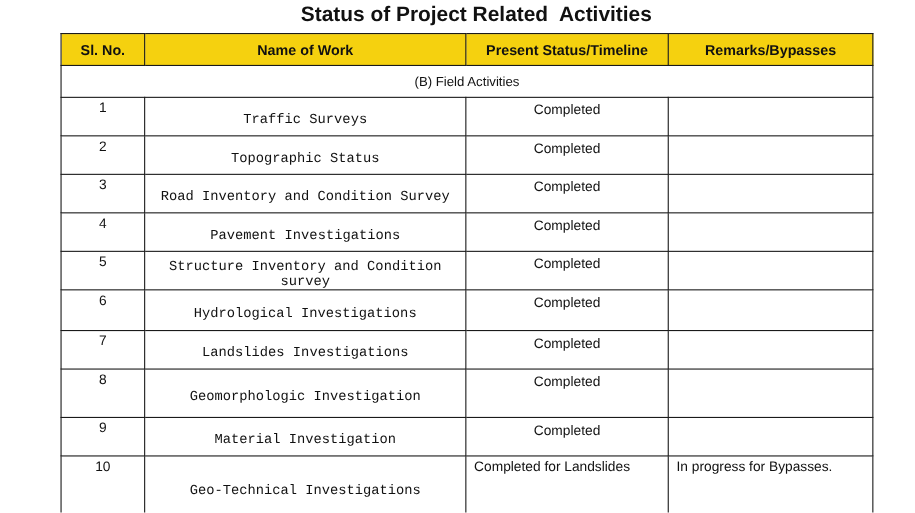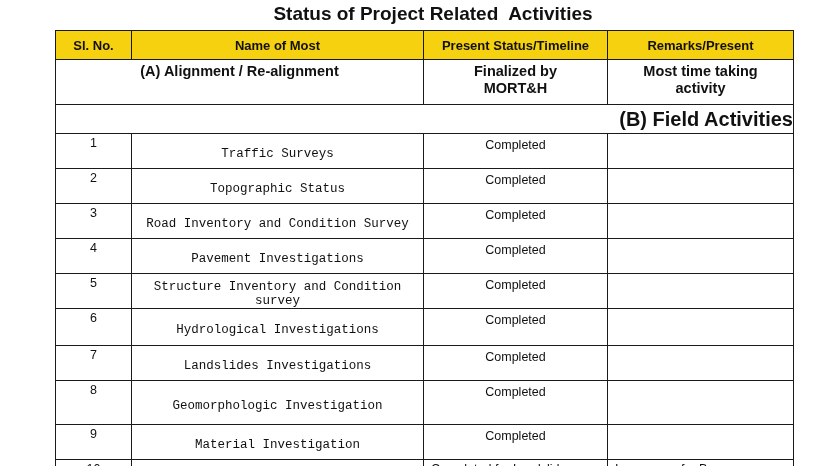--- a/index.html
+++ b/index.html
@@ -55,24 +55,23 @@
     }
     tr.sec-a td {
       height: 41px;
       font-size: 14.5px;
       font-weight: bold;
       line-height: 17px;
       padding-top: 3px;
     }
     tr.sec-b td {
       height: 28px;
-      font-size: 20px;
-      font-weight: bold;
+      font-size: 12px;
+      font-weight: normal;
       vertical-align: middle;
-      text-align: right;
     }
     tr.row td {
       font-size: 12.5px;
     }
     tr.row td.sl {
       padding-top: 2px;
     }
     tr.row td.name {
       vertical-align: middle;
       padding-top: 6px;
@@ -109,34 +108,23 @@
 <table class="status">
   <colgroup>
     <col class="c1">
       <col class="c2">
       <col class="c3">
       <col class="c4">
   </colgroup>
   <tbody>
       <tr class="hdr">
     <th>Sl. No.</th>
-    <th>Name of Most</th>
+    <th>Name of Work</th>
     <th>Present Status/Timeline</th>
-    <th>Remarks/Present</th>
-  </tr>
-  <tr class="sec-a">
-    <td colspan="2">(A)  Alignment / Re-alignment</td>
-    <td>
-      <div>Finalized by</div>
-      <div>MORT&amp;H</div>
-    </td>
-    <td>
-      <div>Most time taking</div>
-      <div>activity</div>
-    </td>
+    <th>Remarks/Bypasses</th>
   </tr>
   <tr class="sec-b">
     <td colspan="4">(B)  Field Activities</td>
   </tr>
 
   <tr class="row h29">
     <td class="sl">1</td>
     <td class="name">Traffic Surveys</td>
     <td class="stat">Completed</td>
     <td class="rem"></td>

